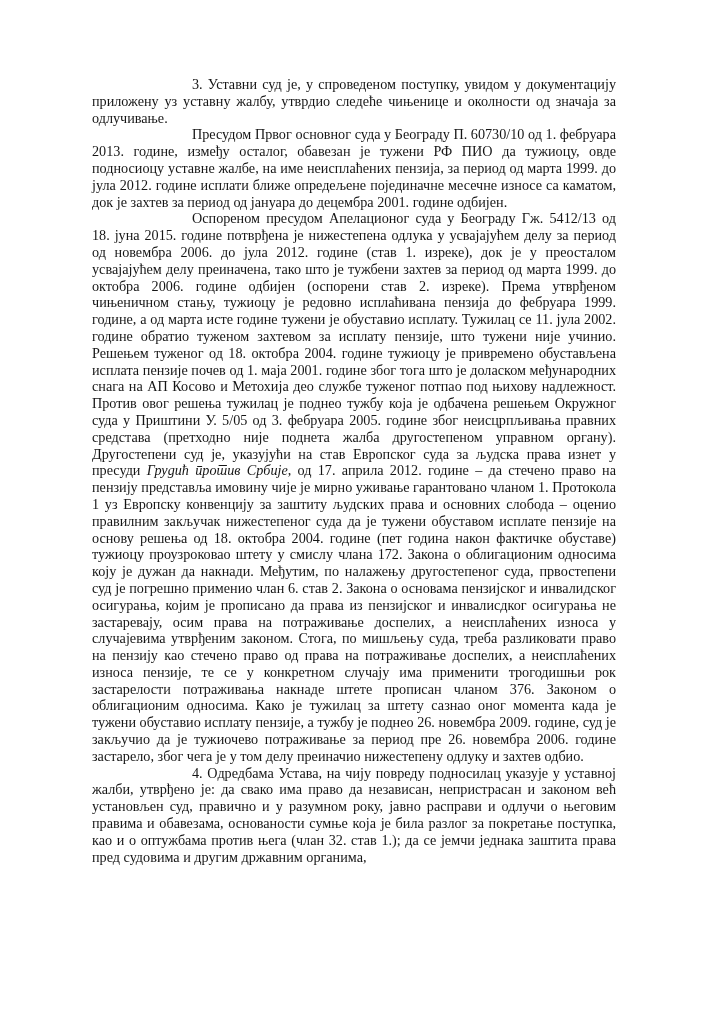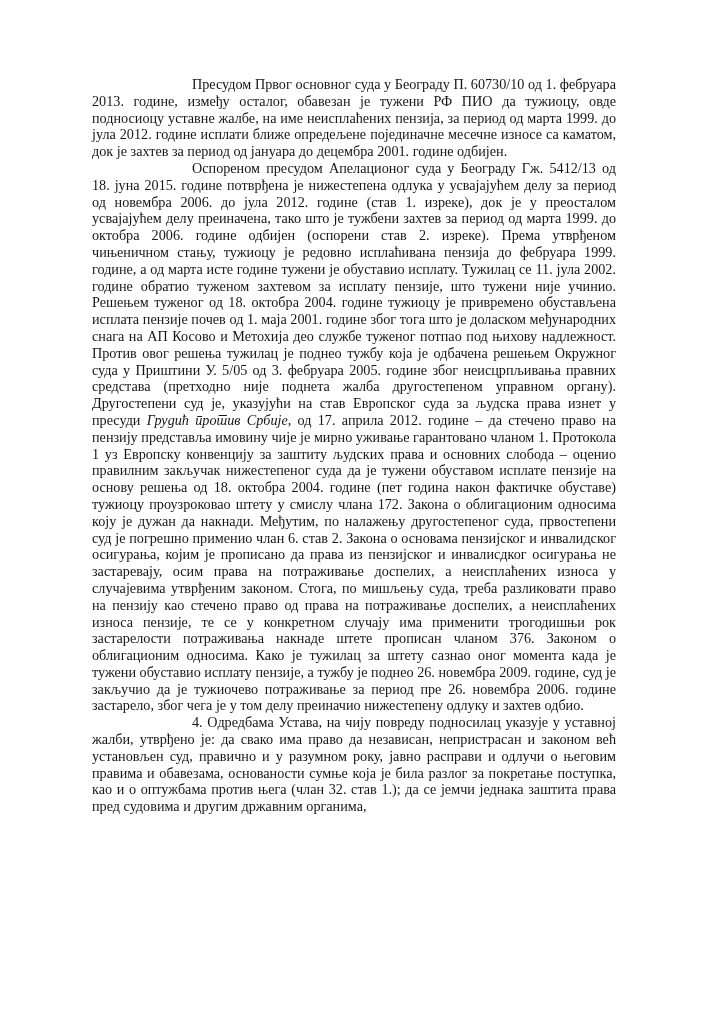--- a/index.html
+++ b/index.html
@@ -33,17 +33,18 @@
     text-indent: 100px;
   }
   .para em {
   }
 </style>
 </head>
 <body>
 
 <div class="page">
   <div class="text-body" style="color: rgb(21, 21, 21);">
+      <p class="para"><span>3. Уставни суд је, у спроведеном поступку, увидом у документацију приложену уз уставну жалбу, утврдио следеће чињенице и околности од значаја за одлучивање.</span></p>
       <p class="para"><span>Пресудом Првог основног суда у Београду П. 60730/10 од 1. фебруара 2013. године, између осталог, обавезан је тужени РФ ПИО да тужиоцу, овде подносиоцу уставне жалбе, на име неисплаћених пензија, за период од марта 1999. до јула 2012. године исплати ближе опредељене појединачне месечне износе са каматом, док је захтев за период од јануара до децембра 2001. године одбијен.</span></p>
       <p class="para"><span>Оспореном пресудом Апелационог суда у Београду Гж. 5412/13 од 18. јуна 2015. године потврђена је нижестепена одлука у усвајајућем делу за период од новембра 2006. до јула 2012. године (став 1. изреке), док је у преосталом усвајајућем делу преиначена, тако што је тужбени захтев за период од марта 1999. до октобра 2006. године одбијен (оспорени став 2. изреке). Према утврђеном чињеничном стању, тужиоцу је редовно исплаћивана пензија до фебруара 1999. године, а од марта исте године тужени је обуставио исплату. Тужилац се 11. јула 2002. године обратио туженом захтевом за исплату пензије, што тужени није учинио. Решењем туженог од 18. октобра 2004. године тужиоцу је привремено обустављена исплата пензије почев од 1. маја 2001. године због тога што је доласком међународних снага на АП Косово и Метохија део службе туженог потпао под њихову надлежност. Против овог решења тужилац је поднео тужбу која је одбачена решењем Окружног суда у Приштини У. 5/05 од 3. фебруара 2005. године због неисцрпљивања правних средстава (претходно није поднета жалба другостепеном управном органу). Другостепени суд је, указујући на став Европског суда за људска права изнет у пресуди </span><em>Грудић против Србије</em><span>, од 17. априла 2012. године – да стечено право на пензију представља имовину чије је мирно уживање гарантовано чланом 1. Протокола 1 уз Европску конвенцију за заштиту људских права и основних слобода – оценио правилним закључак нижестепеног суда да је тужени обуставом исплате пензије на основу решења од 18. октобра 2004. године (пет година након фактичке обуставе) тужиоцу проузроковао штету у смислу члана 172. Закона о облигационим односима коју је дужан да накнади. Међутим, по налажењу другостепеног суда, првостепени суд је погрешно применио члан 6. став 2. Закона о основама пензијског и инвалидског осигурања, којим је прописано да права из пензијског и инвалисдког осигурања не застаревају, осим права на потраживање доспелих, а неисплаћених износа у случајевима утврђеним законом. Стога, по мишљењу суда, треба разликовати право на пензију као стечено право од права на потраживање доспелих, а неисплаћених износа пензије, те се у конкретном случају има применити трогодишњи рок застарелости потраживања накнаде штете прописан чланом 376. Законом о облигационим односима. Како је тужилац за штету сазнао оног момента када је тужени обуставио исплату пензије, а тужбу је поднео 26. новембра 2009. године, суд је закључио да је тужиочево потраживање за период пре 26. новембра 2006. године застарело, због чега је у том делу преиначио нижестепену одлуку и захтев одбио.</span></p>
       <p class="para"><span>4. Одредбама Устава, на чију повреду подносилац указује у уставној жалби, утврђено је: да свако има право да независан, непристрасан и законом већ установљен суд, правично и у разумном року, јавно расправи и одлучи о његовим правима и обавезама, основаности сумње која је била разлог за покретање поступка, као и о оптужбама против њега (члан 32. став 1.); да се јемчи једнака заштита права пред судовима и другим државним органима,</span></p>
     </div>
 </div>
 
 </body></html>

